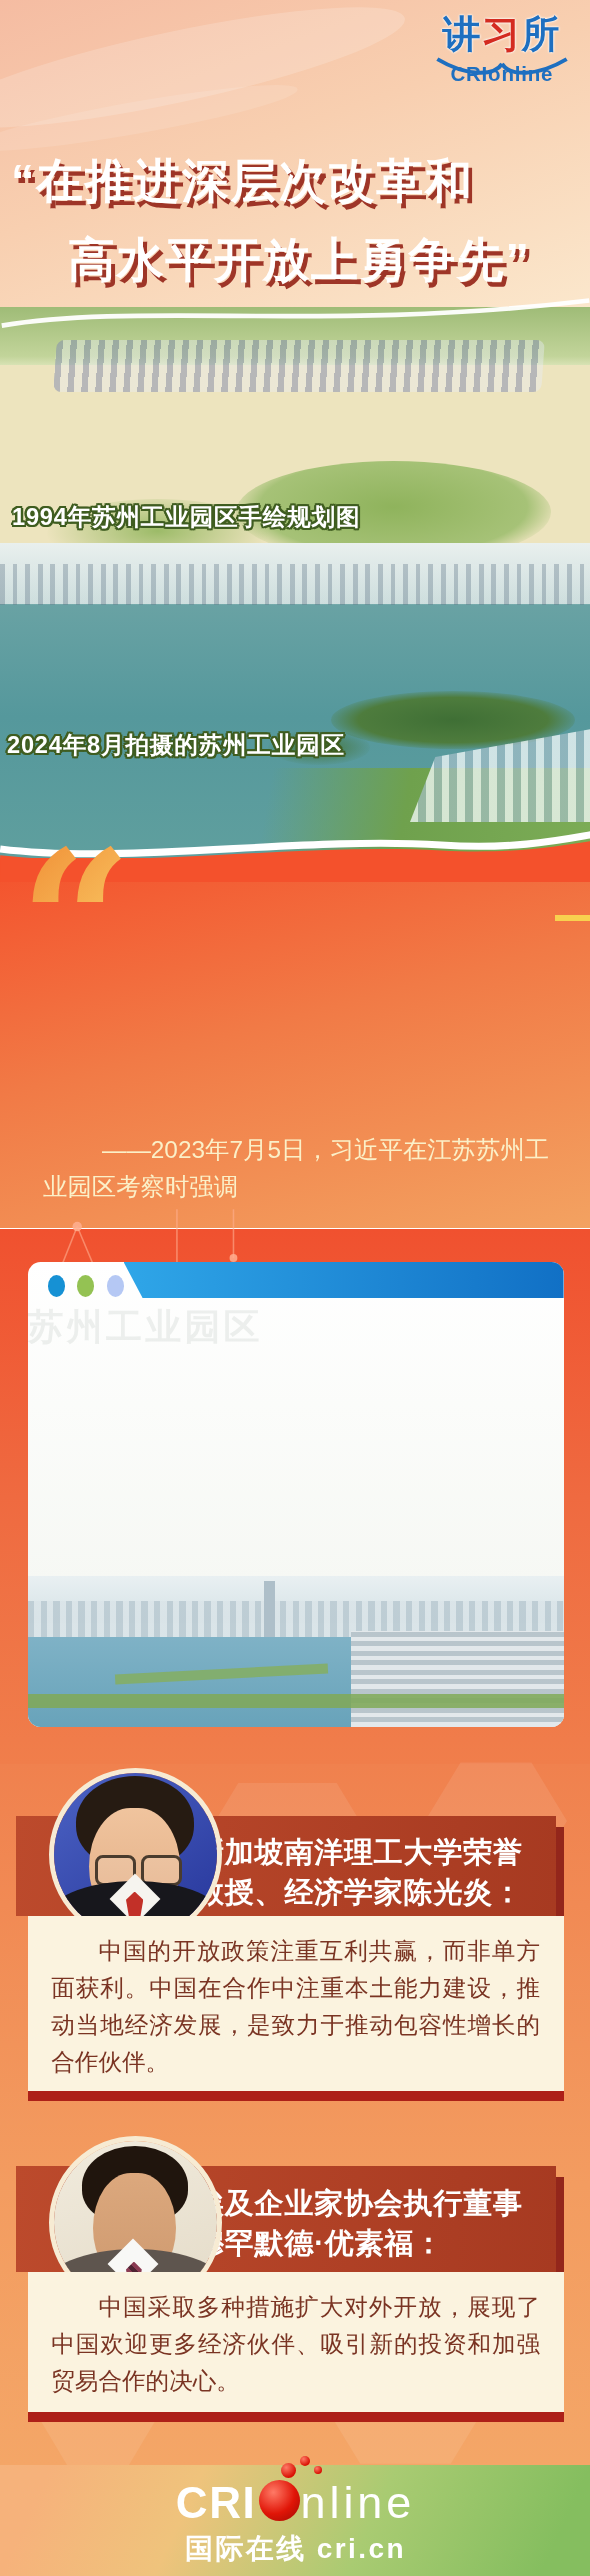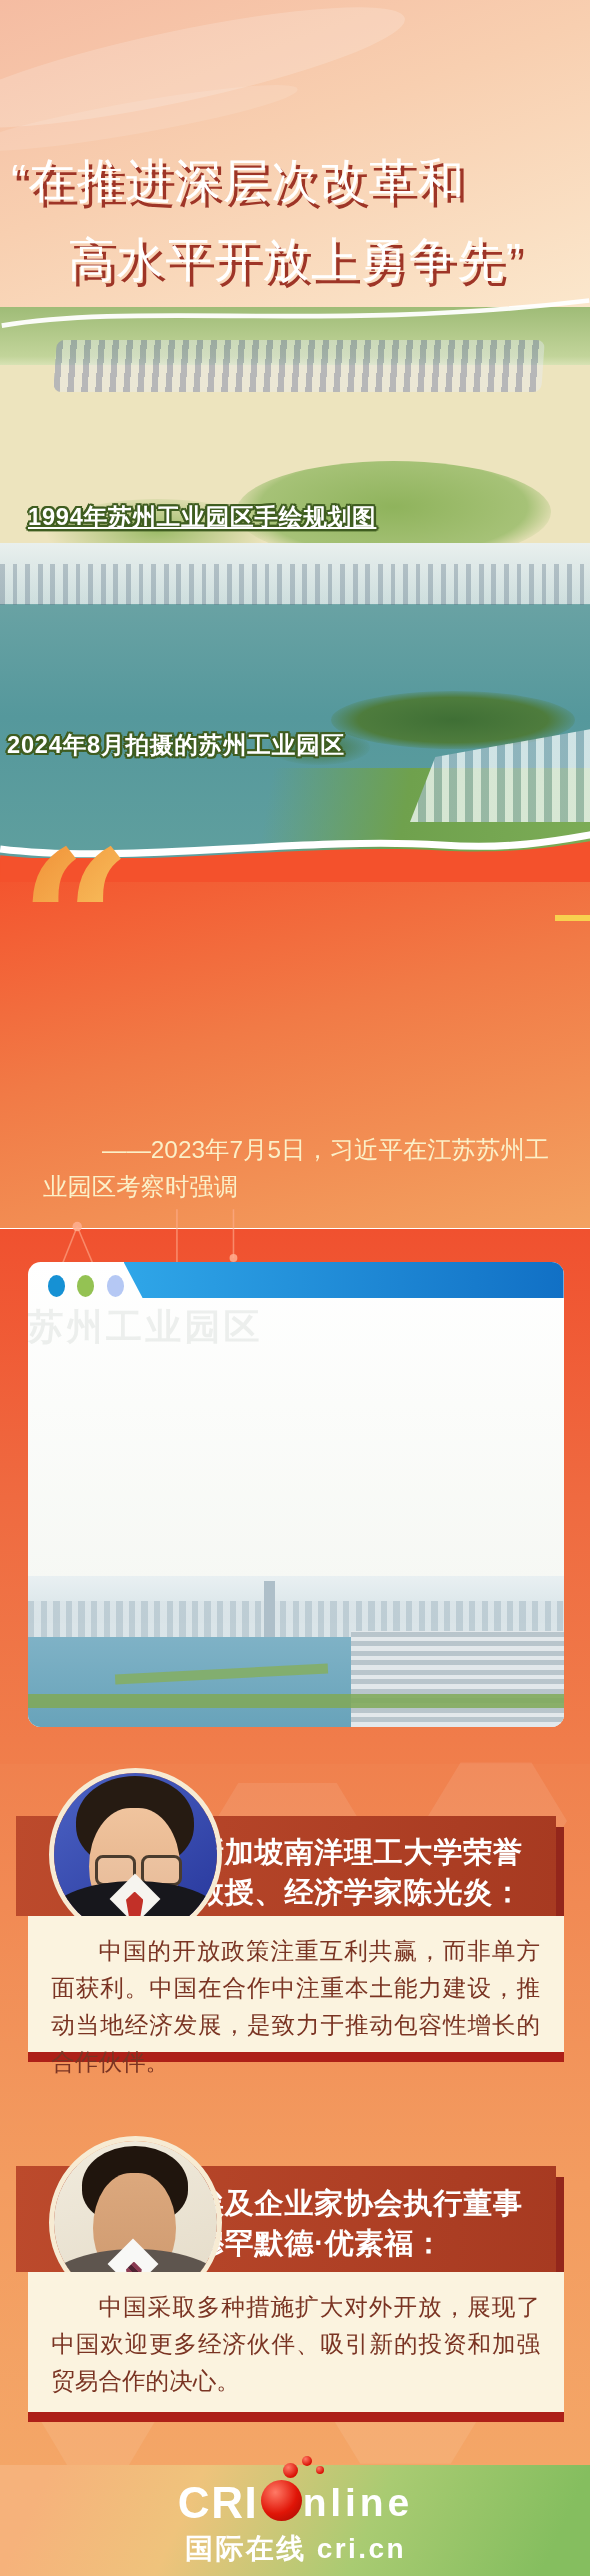--- a/index.html
+++ b/index.html
@@ -38,21 +38,21 @@
     background:radial-gradient(ellipse at 50% 50%,#46753B 0%,rgba(85,152,156,0) 75%);}
   .ph2-shore{left:0;top:225px;width:591px;height:90px;
     background:linear-gradient(100deg,rgba(0,0,0,0) 45%,#6FA14D 68%,#7CAC56 100%);}
   .ph2-bld{right:0;top:186px;width:181px;height:93px;opacity:.85;
     clip-path:polygon(14% 30%,100% 0,100% 100%,0 100%);
     background:repeating-linear-gradient(90deg,rgba(244,250,251,.9) 0 7.9px,rgba(168,193,203,.8) 7.9px 15.8px);}
 
   .ph-caption{color:#ffffff;font-weight:700;font-size:23.6px;letter-spacing:0.8px;
     text-shadow:-2.4px 0 0 #3F5D20,2.4px 0 0 #3F5D20,0 -2.4px 0 #3F5D20,0 2.4px 0 #3F5D20,
       -1.6px -1.6px 0 #3F5D20,1.6px -1.6px 0 #3F5D20,-1.6px 1.6px 0 #3F5D20,1.6px 1.6px 0 #3F5D20;}
-  #caption1{left:28px;top:501px;text-decoration:underline;}
+  #caption1{left:12px;top:501px;}
   #caption2{left:7px;top:729px;}
 
   #quote-sec{left:0;top:858px;width:591px;height:370px;
     background:linear-gradient(165deg,#F4512C 0%,#F17A46 45%,#F3A261 100%);}
   #card-sec{left:0;top:1229px;width:591px;height:536px;
     background:linear-gradient(180deg,#F0512F 0%,#EF6A40 50%,#F07E4B 100%);}
   #lower-sec{left:0;top:1764px;width:591px;height:701px;
     background:linear-gradient(180deg,#F0814E 0%,#F39C60 60%,#F4A667 100%);}
   #footer-sec{left:0;top:2465px;width:591px;height:111px;
     background:linear-gradient(115deg,#F6B27B 8%,#EFC37C 32%,#A9CB72 62%,#85BE5F 92%);}
@@ -65,21 +65,21 @@
   #hex4{left:39px;top:2363px;width:118px;height:110px;}
 
   
   #logo{right:4.7px;top:14px;width:169px;text-align:center;}
   .logo-zh{font-size:38px;font-weight:900;letter-spacing:1.6px;line-height:1.1;
     text-shadow:0 0 2.4px #ffffff,0 0 2.4px #ffffff;}
   .logo-blue{color:#1E6FC0;} .logo-red{color:#D42B20;}
   .logo-sub{color:#1E6FC0;font-size:20.5px;font-weight:700;letter-spacing:0.8px;margin-top:-17.3px;}
 
   
-  #title{left:11px;top:154px;width:575px;color:#ffffff;font-weight:400;
+  #title{left:11px;top:154px;width:575px;color:#ffffff;font-weight:700;
     font-size:47px;line-height:1.15;letter-spacing:1.6px;
     text-shadow:3.9px 4.7px 0 #9E3527;}
   #title .t2{display:block;padding-left:57px;margin-top:25px;}
 
   
   .sep-svg{left:0;width:591px;}
 
   
   #quote-mark{left:19px;top:824px;font-family:"DejaVu Serif",serif;font-weight:700;
     font-size:197px;line-height:1;background:linear-gradient(135deg,#F29A3F 20%,#FBD06A 80%);
@@ -128,21 +128,21 @@
   .bar{width:540px;background:linear-gradient(95deg,#BC4A2C 0%,#A73A21 100%);}
   #bar1{left:15.8px;top:1816px;height:100px;}
   #bar2{left:15.8px;top:2166px;height:106px;}
   .expert-name{color:#ffffff;font-weight:900;font-size:29px;line-height:1.38;
     letter-spacing:0.8px;width:356px;}
   #name1{left:195px;top:1832px;}
   #name2{left:195px;top:2183px;}
   .cream-box{left:27.6px;width:536px;background:#FBF3DF;border-bottom:10.2px solid #AD2018;
     box-sizing:border-box;padding:17.3px 23.6px 11px 23.6px;color:#7A3423;font-size:23.6px;
     line-height:1.57;text-indent:2em;text-align:justify;font-weight:500;}
-  #box1{top:1916px;height:146px;}
+  #box1{top:1916px;height:185px;}
   #box2{top:2272px;height:150px;}
 
   .portrait{width:173px;height:173px;border-radius:50%;overflow:hidden;
     border:5.5px solid #F7EBD3;box-sizing:border-box;}
   #avatar1{left:49px;top:1768px;}
   #avatar2{left:49px;top:2136px;}
   .pt{position:absolute;}
   .a1-bg{left:0;top:0;right:0;bottom:0;background:linear-gradient(145deg,#4C63C4 0%,#26359A 100%);}
   .a1-hair{left:22px;top:3.2px;width:118px;height:93px;background:#261B12;
     border-radius:50% 50% 46% 46%;}
@@ -177,21 +177,21 @@
   .f-cri{font-size:44px;font-weight:700;letter-spacing:1.6px;vertical-align:middle;}
   .f-ball-wrap{position:relative;display:inline-block;width:41px;height:41px;
     vertical-align:middle;margin:0 0.8px 4.7px 2.4px;}
   .f-ball{position:absolute;left:0;top:0;width:41px;height:41px;border-radius:50%;
     background:radial-gradient(circle at 35% 30%,#FF7A66 0%,#E01507 55%,#9E0A02 100%);}
   .f-d{position:absolute;border-radius:50%;
     background:radial-gradient(circle at 35% 30%,#FF7A66 0%,#D91104 70%);}
   .f-d1{left:22px;top:-17.3px;width:15px;height:15px;}
   .f-d2{left:41px;top:-23.6px;width:10.2px;height:10.2px;}
   .f-d3{left:55px;top:-14px;width:7.9px;height:7.9px;}
-  .f-nline{font-size:39px;font-weight:700;letter-spacing:3.9px;vertical-align:middle;}
+  .f-nline{font-size:45px;font-weight:400;letter-spacing:3.9px;vertical-align:middle;}
   .f-site{font-size:28px;font-weight:700;letter-spacing:2.4px;margin-top:3.2px;}
 </style>
 </head>
 <body>
 
 <div id="page">
 
   <div class="abs" id="bg-header">
     <div class="abs streak"></div>
     <div class="abs streak2"></div>
@@ -228,20 +228,30 @@
   </svg>
 
   <div class="abs" id="card-sec"></div>
   <div class="abs" id="lower-sec"></div>
   <div class="abs hex" id="hex1"></div>
   <div class="abs hex" id="hex2"></div>
   <div class="abs hex" id="hex3"></div>
   <div class="abs hex" id="hex4"></div>
   <div class="abs" id="footer-sec"></div>
 
+  <div class="abs" id="logo">
+    <div class="logo-zh">
+      <span class="logo-blue">讲</span><span class="logo-red">习</span><span class="logo-blue">所</span>
+    </div>
+    <svg width="142" height="20.5" viewBox="0 0 180 26">
+      <path d="M8,4 C45,26 80,26 90,10" fill="none" stroke="#1E6FC0" stroke-width="5"></path>
+      <path d="M90,10 C100,26 135,26 172,4" fill="none" stroke="#1E6FC0" stroke-width="5"></path>
+    </svg>
+    <div class="logo-sub">CRIonline</div>
+  </div>
 
   <div class="abs" id="title">
     <span class="t1">“在推进深层次改革和</span>
     <span class="t2">高水平开放上勇争先”</span>
   </div>
 
   <div class="abs" id="quote-mark">“</div>
   <div class="abs" id="yellow-dash"></div>
 
   <div class="abs" id="quote-attr">——2023年7月5日，习近平在江苏苏州工业园区考察时强调</div>

